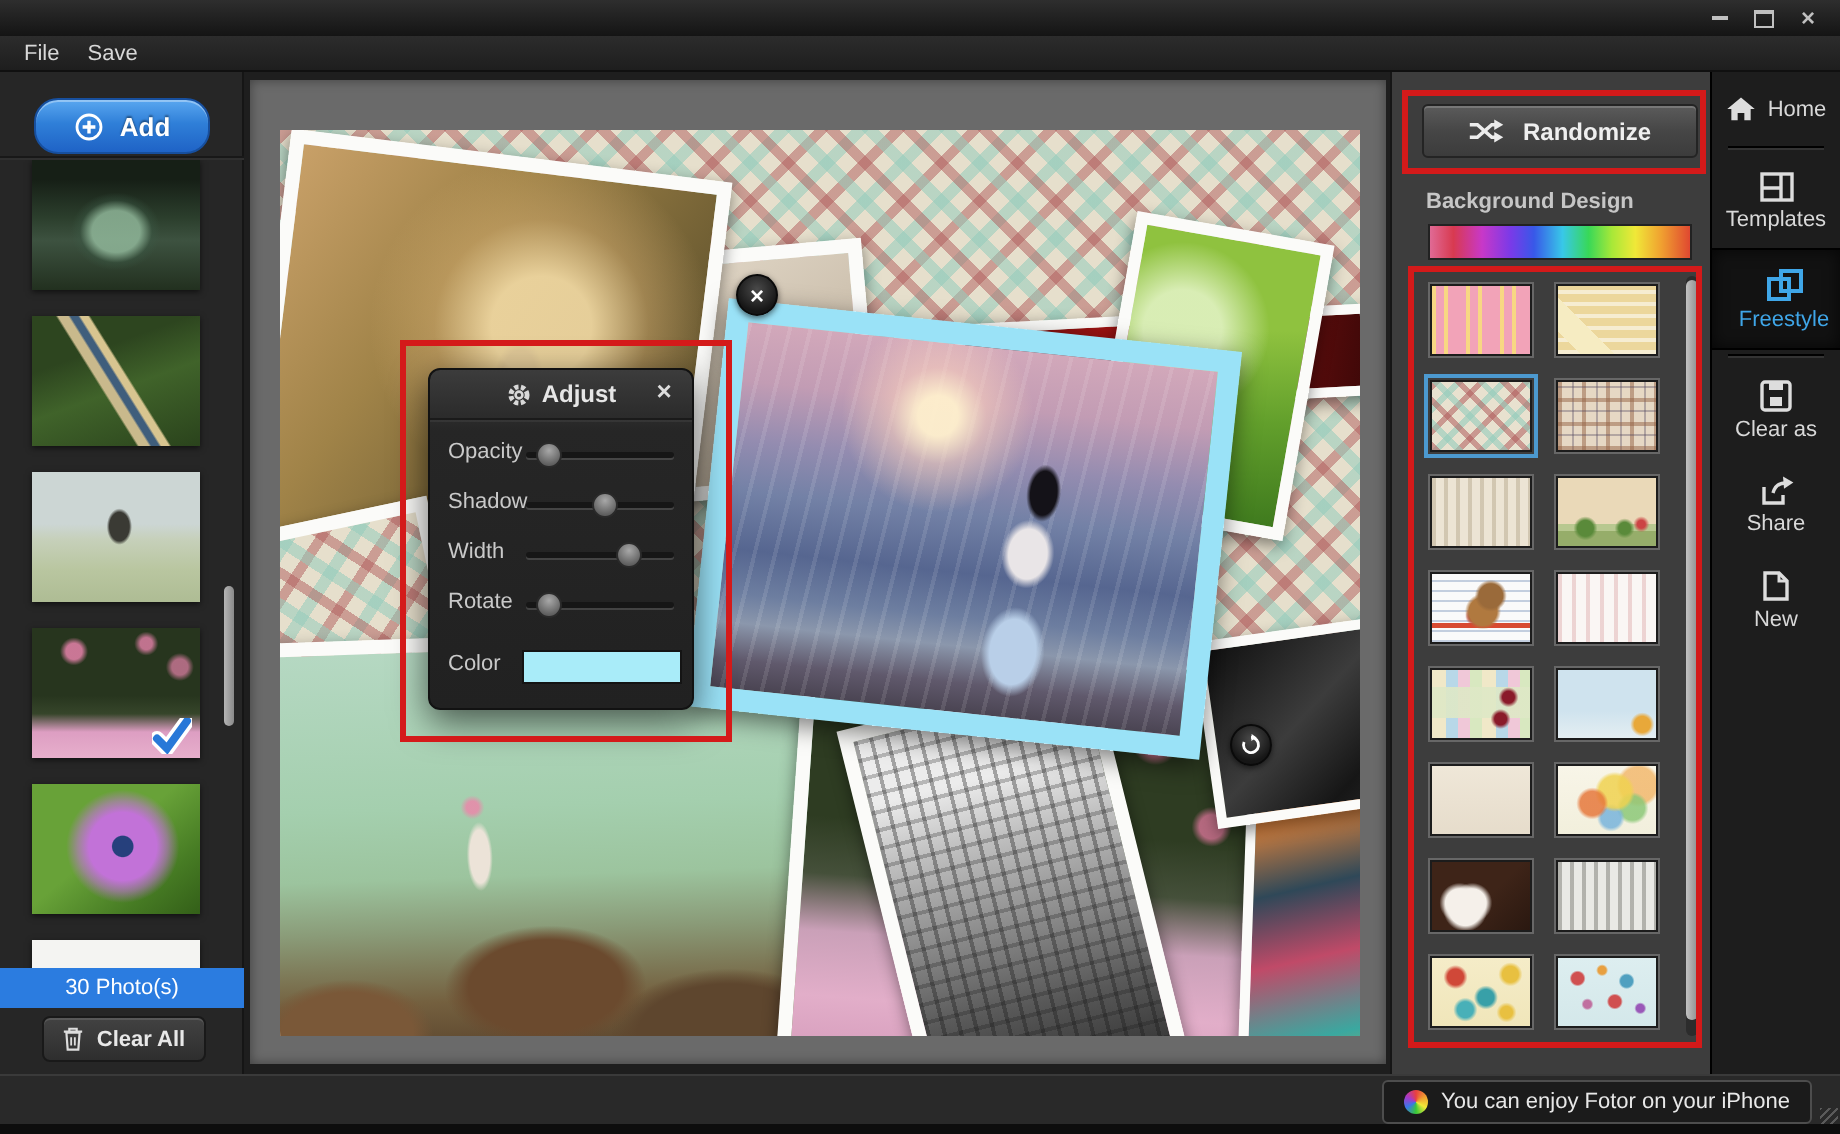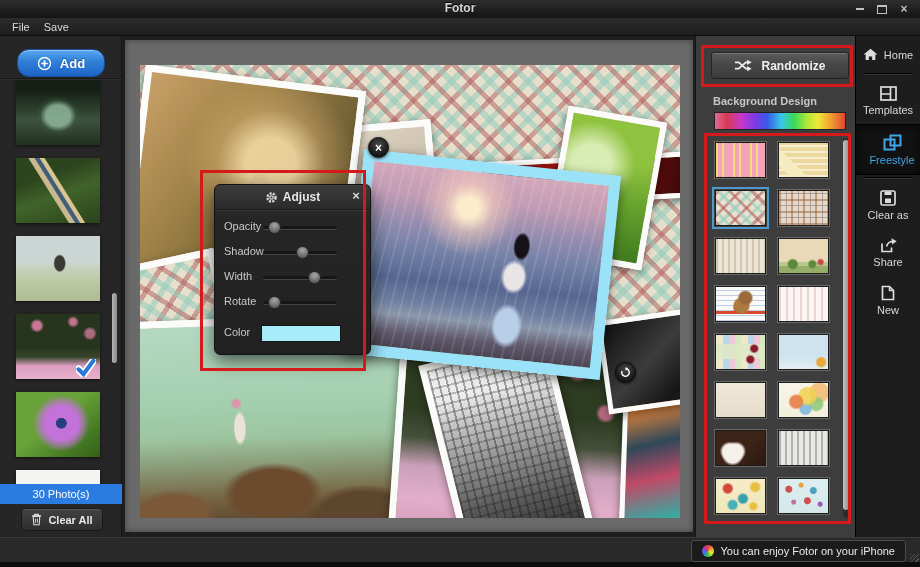--- a/index.html
+++ b/index.html
@@ -115,21 +115,21 @@
     radial-gradient(ellipse 24px 34px at 63% 82%,#b9cfe8 0 48%,transparent 66%),
     repeating-linear-gradient(98deg,rgba(255,255,255,.10) 0 2px,transparent 2px 10px),
     linear-gradient(180deg,#d2a8ba 0%,#c29cb4 16%,#948cb0 32%,#7381a6 46%,#566690 62%,#6d7ea0 74%,#8b97ac 82%,#60596c 92%,#4a4452 100%);}
   .float-btn{position:absolute;width:19px;height:19px;border-radius:50%;z-index:7;
     background:radial-gradient(circle at 50% 35%,#4a4a4a,#161616 70%);border:1px solid #0a0a0a;
     color:#fff;display:flex;align-items:center;justify-content:center;box-shadow:0 1px 3px rgba(0,0,0,.6);}
   .del-btn{left:228px;top:72px;font-size:12px;font-weight:bold;line-height:1;}
   .rot-btn{left:475px;top:297px;}
 
   
-  .dialog{position:absolute;left:214px;top:184px;width:157px;height:171px;z-index:40;
+  .dialog{position:absolute;left:214px;top:184px;width:133px;height:171px;z-index:40;
     background:linear-gradient(#3c3c3c,#262626 18%,#212121);border:1px solid #121212;border-radius:6px;
     box-shadow:0 6px 18px rgba(0,0,0,.6);box-sizing:border-box;}
   .dlg-head{position:absolute;left:0;top:0;right:0;height:24px;border-bottom:1px solid #1a1a1a;
     box-shadow:0 1px 0 rgba(255,255,255,.06);display:flex;align-items:center;justify-content:center;gap:5px;}
   .dlg-title{color:#e6e6e6;font-size:12px;font-weight:bold;}
   .dlg-close{position:absolute;right:7px;top:4px;width:14px;height:14px;color:#dcdcdc;font-size:13px;
     font-weight:bold;line-height:14px;text-align:center;}
   .slider-list{position:absolute;left:0;top:30px;right:0;}
   .srow{position:relative;height:25px;}
   .slabel{position:absolute;left:9px;top:5px;color:#c9c9c9;font-size:11px;}
@@ -252,21 +252,20 @@
     background:conic-gradient(#e84040,#f0a030,#f0e838,#38c838,#3878e8,#a838c8,#e84040);}
   .grip{position:absolute;right:1px;top:16px;width:9px;height:9px;
     background:repeating-linear-gradient(135deg,#5a5a5a 0 1px,transparent 1px 3px);}
 </style>
 </head>
 <body>
 
 <div class="app">
 
   <div class="titlebar">
-    <span class="title">Fotor</span>
     <span class="winbtn wb-min">
         <i></i>
       </span>
     <span class="winbtn wb-max">
         <i></i>
       </span>
     <span class="winbtn wb-close">×</span>
   </div>
 
   <div class="menubar">

